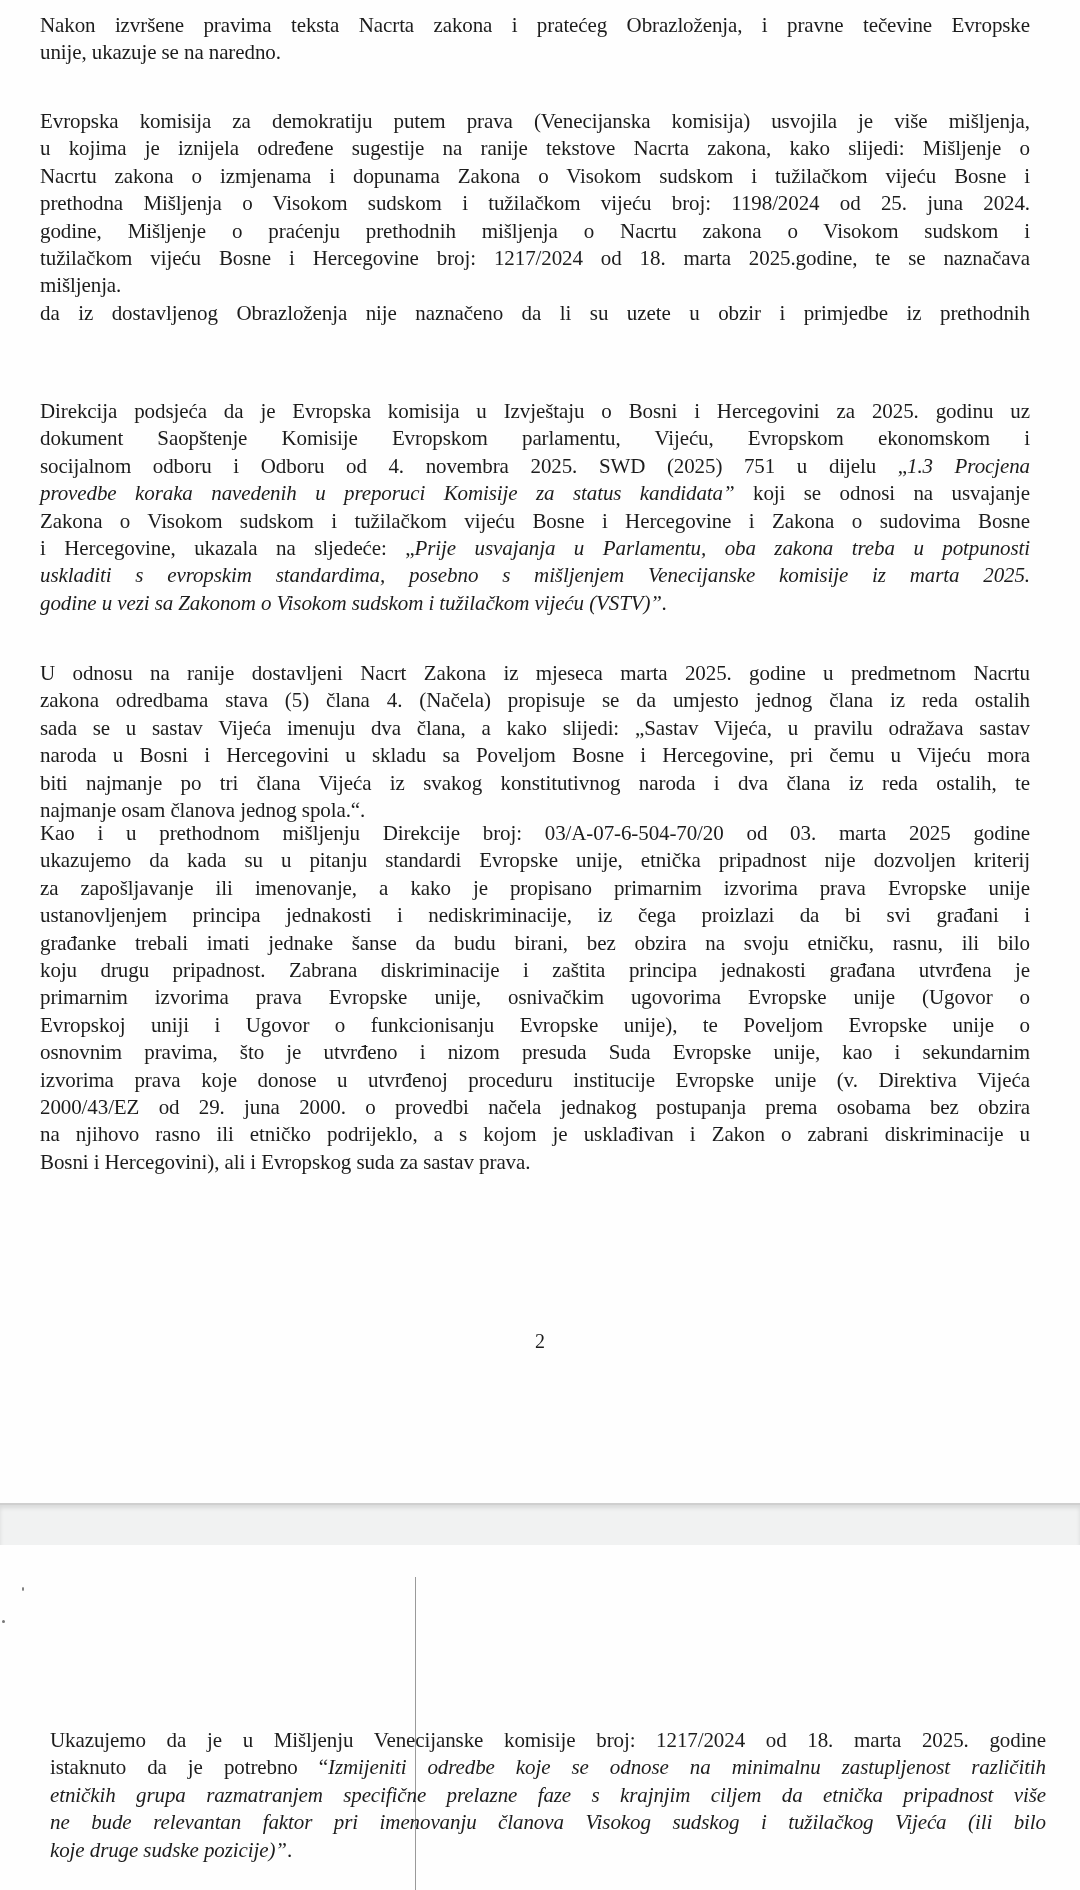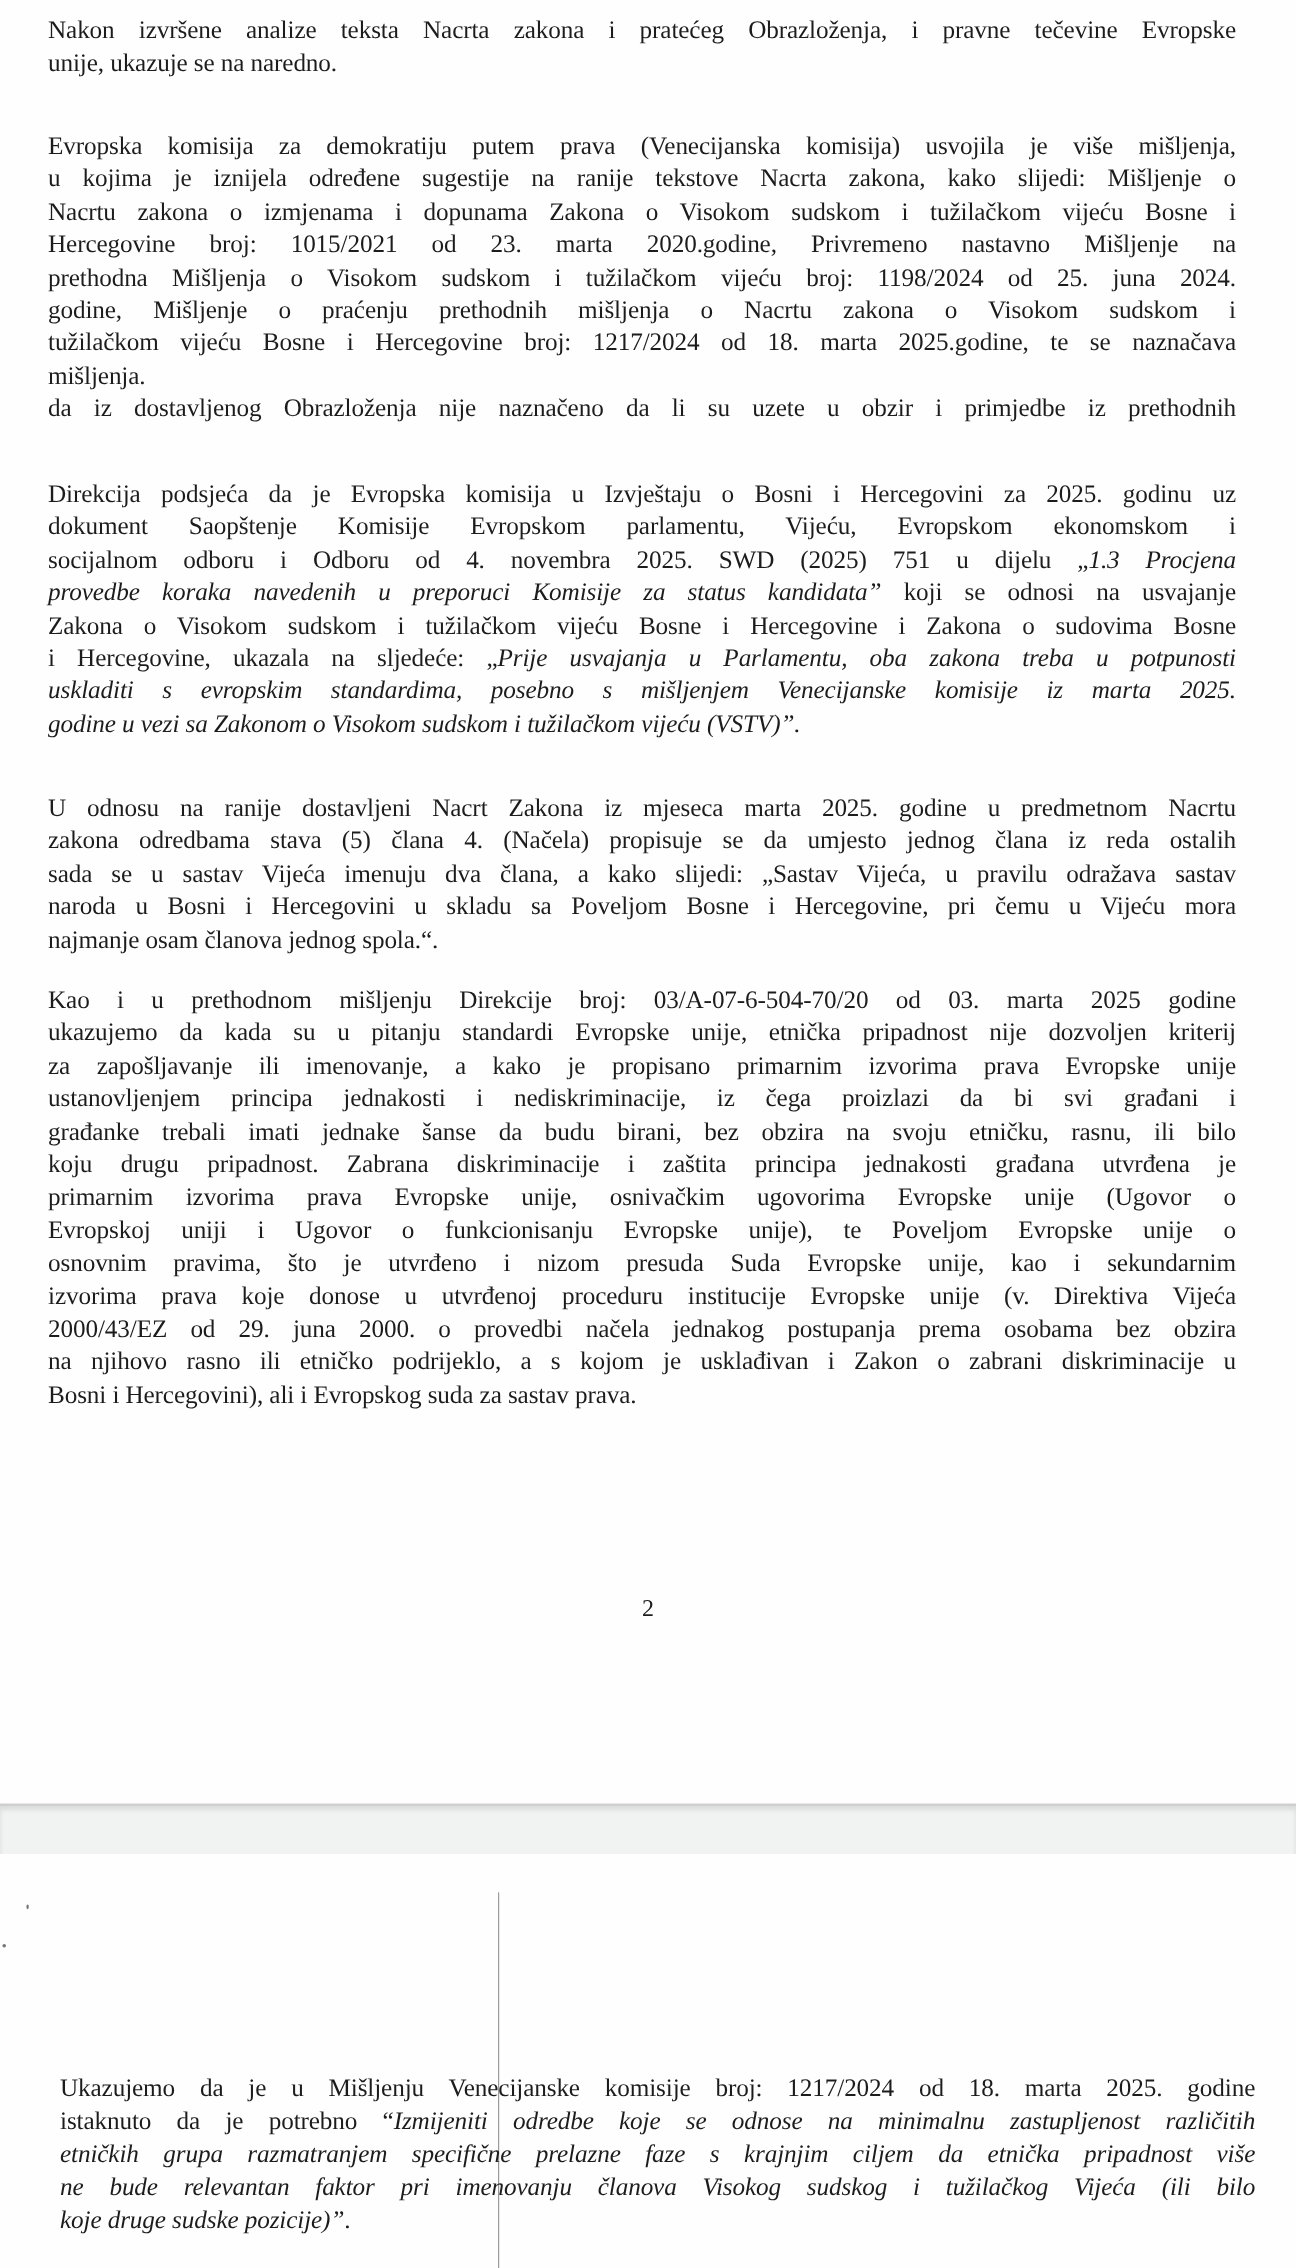--- a/index.html
+++ b/index.html
@@ -39,29 +39,28 @@
     position: absolute; width: 1px; background: #9a9a9a;
   }
   .speck { position: absolute; width: 3px; height: 3px; border-radius: 50%; background: #777; }
 </style>
 </head>
 <body>
 
 <div id="page1" class="page">
 
   <p class="p" style="top:12px">
-    <span class="line">Nakon izvršene analize teksta Nacrta zakona i pratećeg Obrazloženja, i pravne tečevine Evropske</span>
+    <span class="line">Nakon izvršene pravima teksta Nacrta zakona i pratećeg Obrazloženja, i pravne tečevine Evropske</span>
     <span class="line last">unije, ukazuje se na naredno.</span>
   </p>
 
   <p class="p" style="top:108px">
     <span class="line">Evropska komisija za demokratiju putem prava (Venecijanska komisija) usvojila je više mišljenja,</span>
     <span class="line">u kojima je iznijela određene sugestije na ranije tekstove Nacrta zakona, kako slijedi: Mišljenje o</span>
     <span class="line">Nacrtu zakona o izmjenama i dopunama Zakona o Visokom sudskom i tužilačkom vijeću Bosne i</span>
-    <span class="line">Hercegovine broj: 1015/2021 od 23. marta  2020.godine, Privremeno nastavno Mišljenje na</span>
     <span class="line">prethodna Mišljenja o Visokom sudskom i tužilačkom vijeću broj: 1198/2024 od 25. juna 2024.</span>
     <span class="line">godine, Mišljenje o praćenju prethodnih mišljenja o Nacrtu zakona o Visokom sudskom i</span>
     <span class="line">tužilačkom vijeću Bosne i Hercegovine broj: 1217/2024 od 18. marta 2025.godine, te se naznačava</span>
     <span class="line last">mišljenja.</span>
     <span class="line">da iz dostavljenog Obrazloženja nije naznačeno da li su uzete u obzir i primjedbe iz prethodnih</span>
   </p>
 
   <p class="p" style="top:398px">
     <span class="line">Direkcija podsjeća da je Evropska komisija u Izvještaju o Bosni i Hercegovini za 2025. godinu uz</span>
     <span class="line">dokument Saopštenje Komisije Evropskom parlamentu, Vijeću, Evropskom ekonomskom i</span>
@@ -71,20 +70,21 @@
     <span class="line"><span>i Hercegovine, ukazala na sljedeće: „</span><i>Prije usvajanja u Parlamentu, oba zakona treba u potpunosti</i></span>
     <i class="line">uskladiti s evropskim standardima, posebno s mišljenjem Venecijanske komisije iz marta 2025.</i>
     <i class="line last">godine u vezi sa Zakonom o Visokom sudskom i tužilačkom vijeću (VSTV)”.</i>
   </p>
 
   <p class="p" style="top:660px">
     <span class="line">U odnosu na ranije dostavljeni Nacrt Zakona iz mjeseca marta 2025. godine u predmetnom Nacrtu</span>
     <span class="line">zakona odredbama stava (5) člana 4. (Načela) propisuje se da umjesto jednog člana iz reda ostalih</span>
     <span class="line">sada se u sastav Vijeća imenuju dva člana, a kako slijedi: „Sastav Vijeća, u pravilu odražava sastav</span>
     <span class="line">naroda u Bosni i Hercegovini u skladu sa Poveljom Bosne i Hercegovine, pri čemu u Vijeću mora</span>
+    <span class="line">biti najmanje po tri člana Vijeća iz svakog konstitutivnog naroda i dva člana iz reda ostalih, te</span>
     <span class="line last">najmanje osam članova jednog spola.“.</span>
   </p>
 
   <p class="p" style="top:820px">
     <span class="line">Kao i u prethodnom mišljenju Direkcije broj: 03/A-07-6-504-70/20 od 03. marta 2025 godine</span>
     <span class="line">ukazujemo da kada su u pitanju standardi Evropske unije, etnička pripadnost nije dozvoljen kriterij</span>
     <span class="line">za zapošljavanje ili imenovanje, a kako je propisano primarnim izvorima prava Evropske unije</span>
     <span class="line">ustanovljenjem principa jednakosti i nediskriminacije, iz čega proizlazi da bi svi građani i</span>
     <span class="line">građanke trebali imati jednake šanse da budu birani, bez obzira na svoju etničku, rasnu, ili bilo</span>
     <span class="line">koju drugu pripadnost. Zabrana diskriminacije i zaštita principa jednakosti građana utvrđena je</span>

